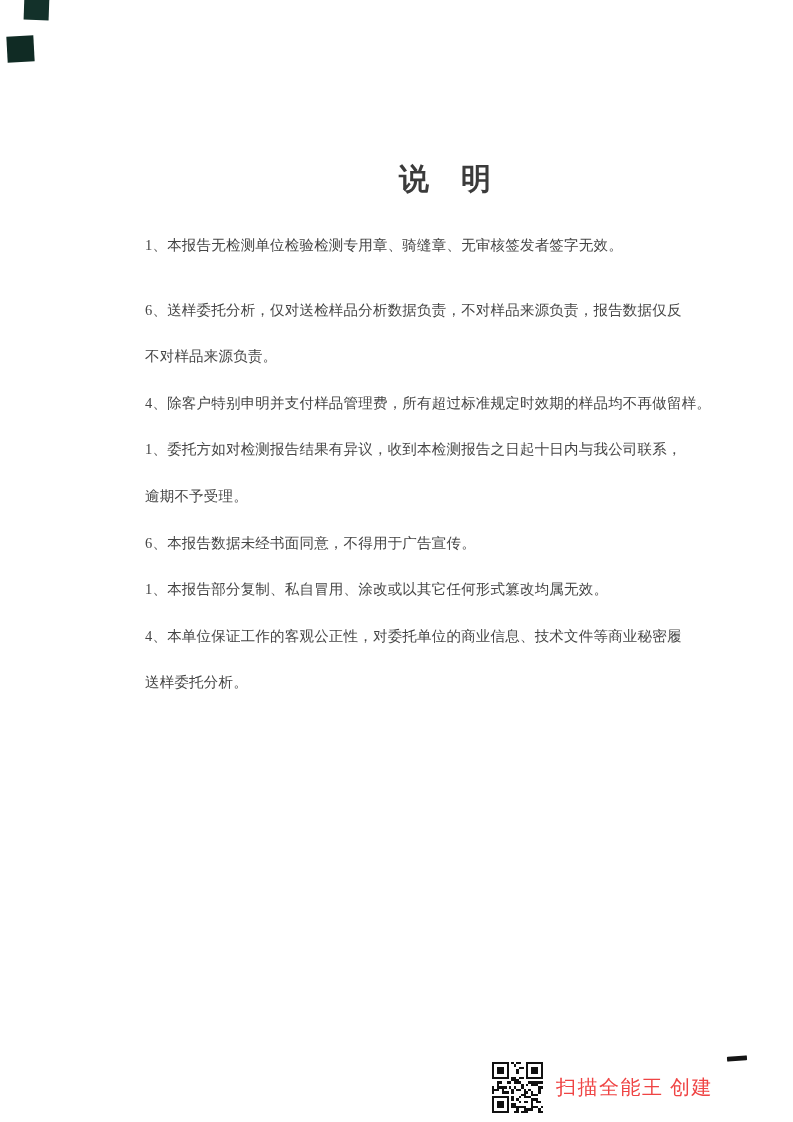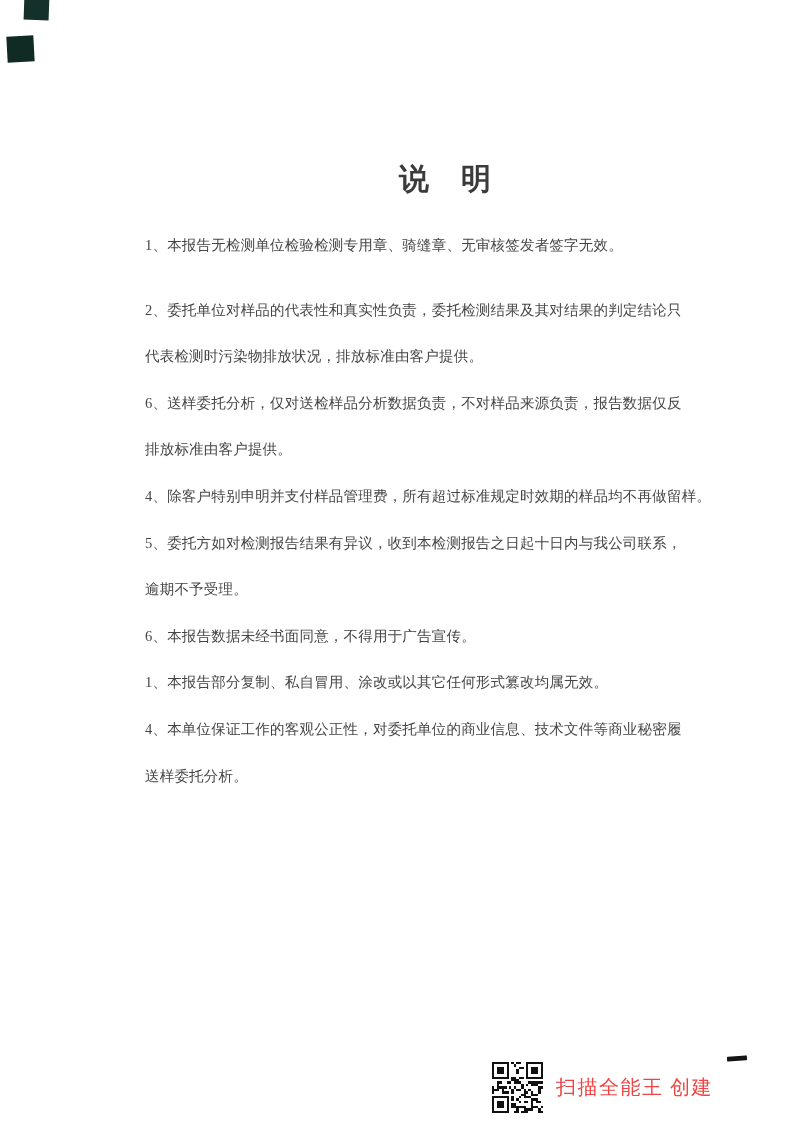--- a/index.html
+++ b/index.html
@@ -68,32 +68,28 @@
 
   <div class="title-row">
     <h1>说明</h1>
   </div>
 
   <div class="notice">
       <div class="item">
         <div class="line">1、本报告无检测单位检验检测专用章、骑缝章、无审核签发者签字无效。</div>
       </div>
       <div class="item">
-        <div class="line">2、委托单位对样品的代表性和真实性负责，委托检测结果及其对结果的判定结论只</div>
-        <div class="line">代表检测时污染物排放状况，排放标准由客户提供。</div>
-      </div>
-      <div class="item">
         <div class="line">6、送样委托分析，仅对送检样品分析数据负责，不对样品来源负责，报告数据仅反</div>
-        <div class="line">排放标准由客户提供。</div>
+        <div class="line">不对样品来源负责。</div>
       </div>
       <div class="item">
         <div class="line">4、除客户特别申明并支付样品管理费，所有超过标准规定时效期的样品均不再做留样。</div>
       </div>
       <div class="item">
-        <div class="line">5、委托方如对检测报告结果有异议，收到本检测报告之日起十日内与我公司联系，</div>
+        <div class="line">1、委托方如对检测报告结果有异议，收到本检测报告之日起十日内与我公司联系，</div>
         <div class="line">逾期不予受理。</div>
       </div>
       <div class="item">
         <div class="line">6、本报告数据未经书面同意，不得用于广告宣传。</div>
       </div>
       <div class="item">
         <div class="line">1、本报告部分复制、私自冒用、涂改或以其它任何形式篡改均属无效。</div>
       </div>
       <div class="item">
         <div class="line">4、本单位保证工作的客观公正性，对委托单位的商业信息、技术文件等商业秘密履</div>

